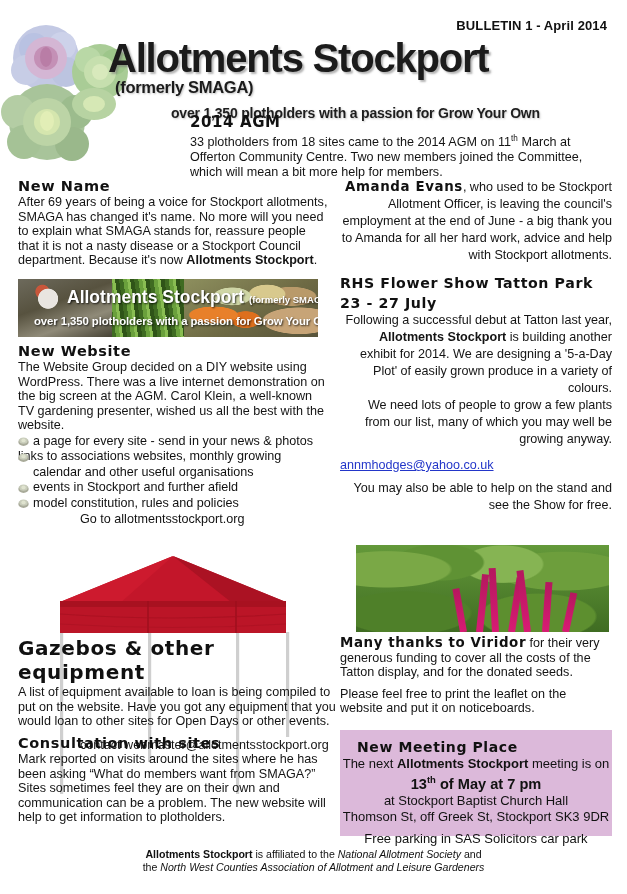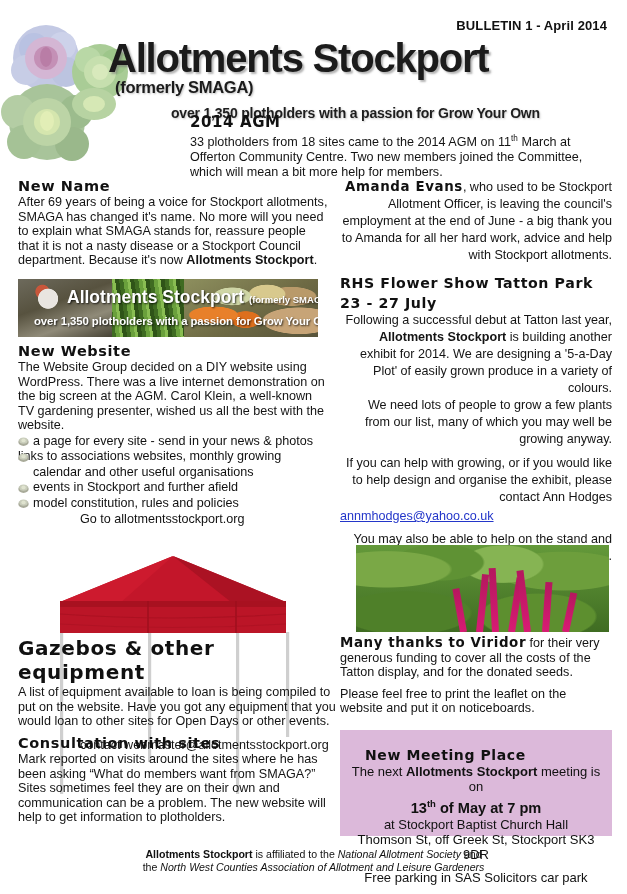--- a/index.html
+++ b/index.html
@@ -95,21 +95,21 @@
   #chard-photo .stem{position:absolute;bottom:0;width:7px;background:linear-gradient(#b4185e,#d81b74);}
 
   
   #col-right{left:340px;top:178px;width:272px;}
   #col-right .body-txt{line-height:17px;text-align:right;}
   a.mail{color:#2336c9;text-decoration:underline;font-size:12.6px;}
 
   #thanks-block{left:340px;top:636px;width:272px;}
   #meeting-box{
     left:340px;top:730px;width:272px;height:106px;background:#dcb9da;
-    padding:8px;box-sizing:border-box;text-align:center;}
+    padding:0;box-sizing:border-box;text-align:center;}
   #meeting-box .mh{font-size:14px;text-align:left;margin:9px 0 1px 17px;}
   #meeting-box .l{font-size:13px;line-height:15.4px;}
   #meeting-box .big{font-size:14.6px;font-weight:700;line-height:18px;}
   #meeting-box .free{margin-top:7px;font-size:13px;}
 
   
   #footer{left:0;right:0;top:848px;text-align:center;font-size:10.6px;line-height:12.6px;font-weight:700;}
   #footer i{font-style:italic;}
   #footer .reg{font-weight:400;}
   sup{font-size:.65em;vertical-align:super;}
@@ -259,21 +259,20 @@
 
     <div class="body-txt" style="margin-bottom:11px">
       <span class="hand" style="font-size:13.4px">Amanda Evans</span><span>, who used to be Stockport Allotment Officer, is leaving the council's employment at the end of June - a big thank you to Amanda for all her hard work, advice and help with Stockport allotments.</span>
     </div>
 
     <div>
       <div class="hand" style="font-size:14.2px;margin-bottom:4px">RHS Flower Show Tatton Park</div>
       <div class="hand" style="font-size:14.2px;margin-bottom:1px">23 - 27 July</div>
       <div class="body-txt"><span>Following a successful debut at Tatton last year, </span><b>Allotments Stockport</b><span> is building another exhibit for 2014. We are designing a '5-a-Day Plot' of easily grown produce in a variety of colours.</span></div>
       <div class="body-txt" style="margin-bottom:7px">We need lots of people to grow a few plants from our list, many of which you may well be growing anyway.</div>
-      <div class="body-txt" style="margin-bottom:0">If  you can help with growing, or if you would like to help design and organise the exhibit, please contact Ann Hodges</div>
       <div style="margin-bottom:7px"><a class="mail" href="#">annmhodges@yahoo.co.uk</a></div>
       <div class="body-txt">You may also be able to help on the stand and see the Show for free.</div>
     </div>
   </div>
 
   <div class="abs" id="chard-photo">
     <div class="stem" style="left:120px;height:58px;transform:rotate(6deg);transform-origin:bottom;"></div>
     <div class="stem" style="left:136px;height:64px;transform:rotate(-3deg);transform-origin:bottom;"></div>
     <div class="stem" style="left:152px;height:55px;transform:rotate(9deg);transform-origin:bottom;"></div>
     <div class="stem" style="left:168px;height:62px;transform:rotate(-7deg);transform-origin:bottom;"></div>

